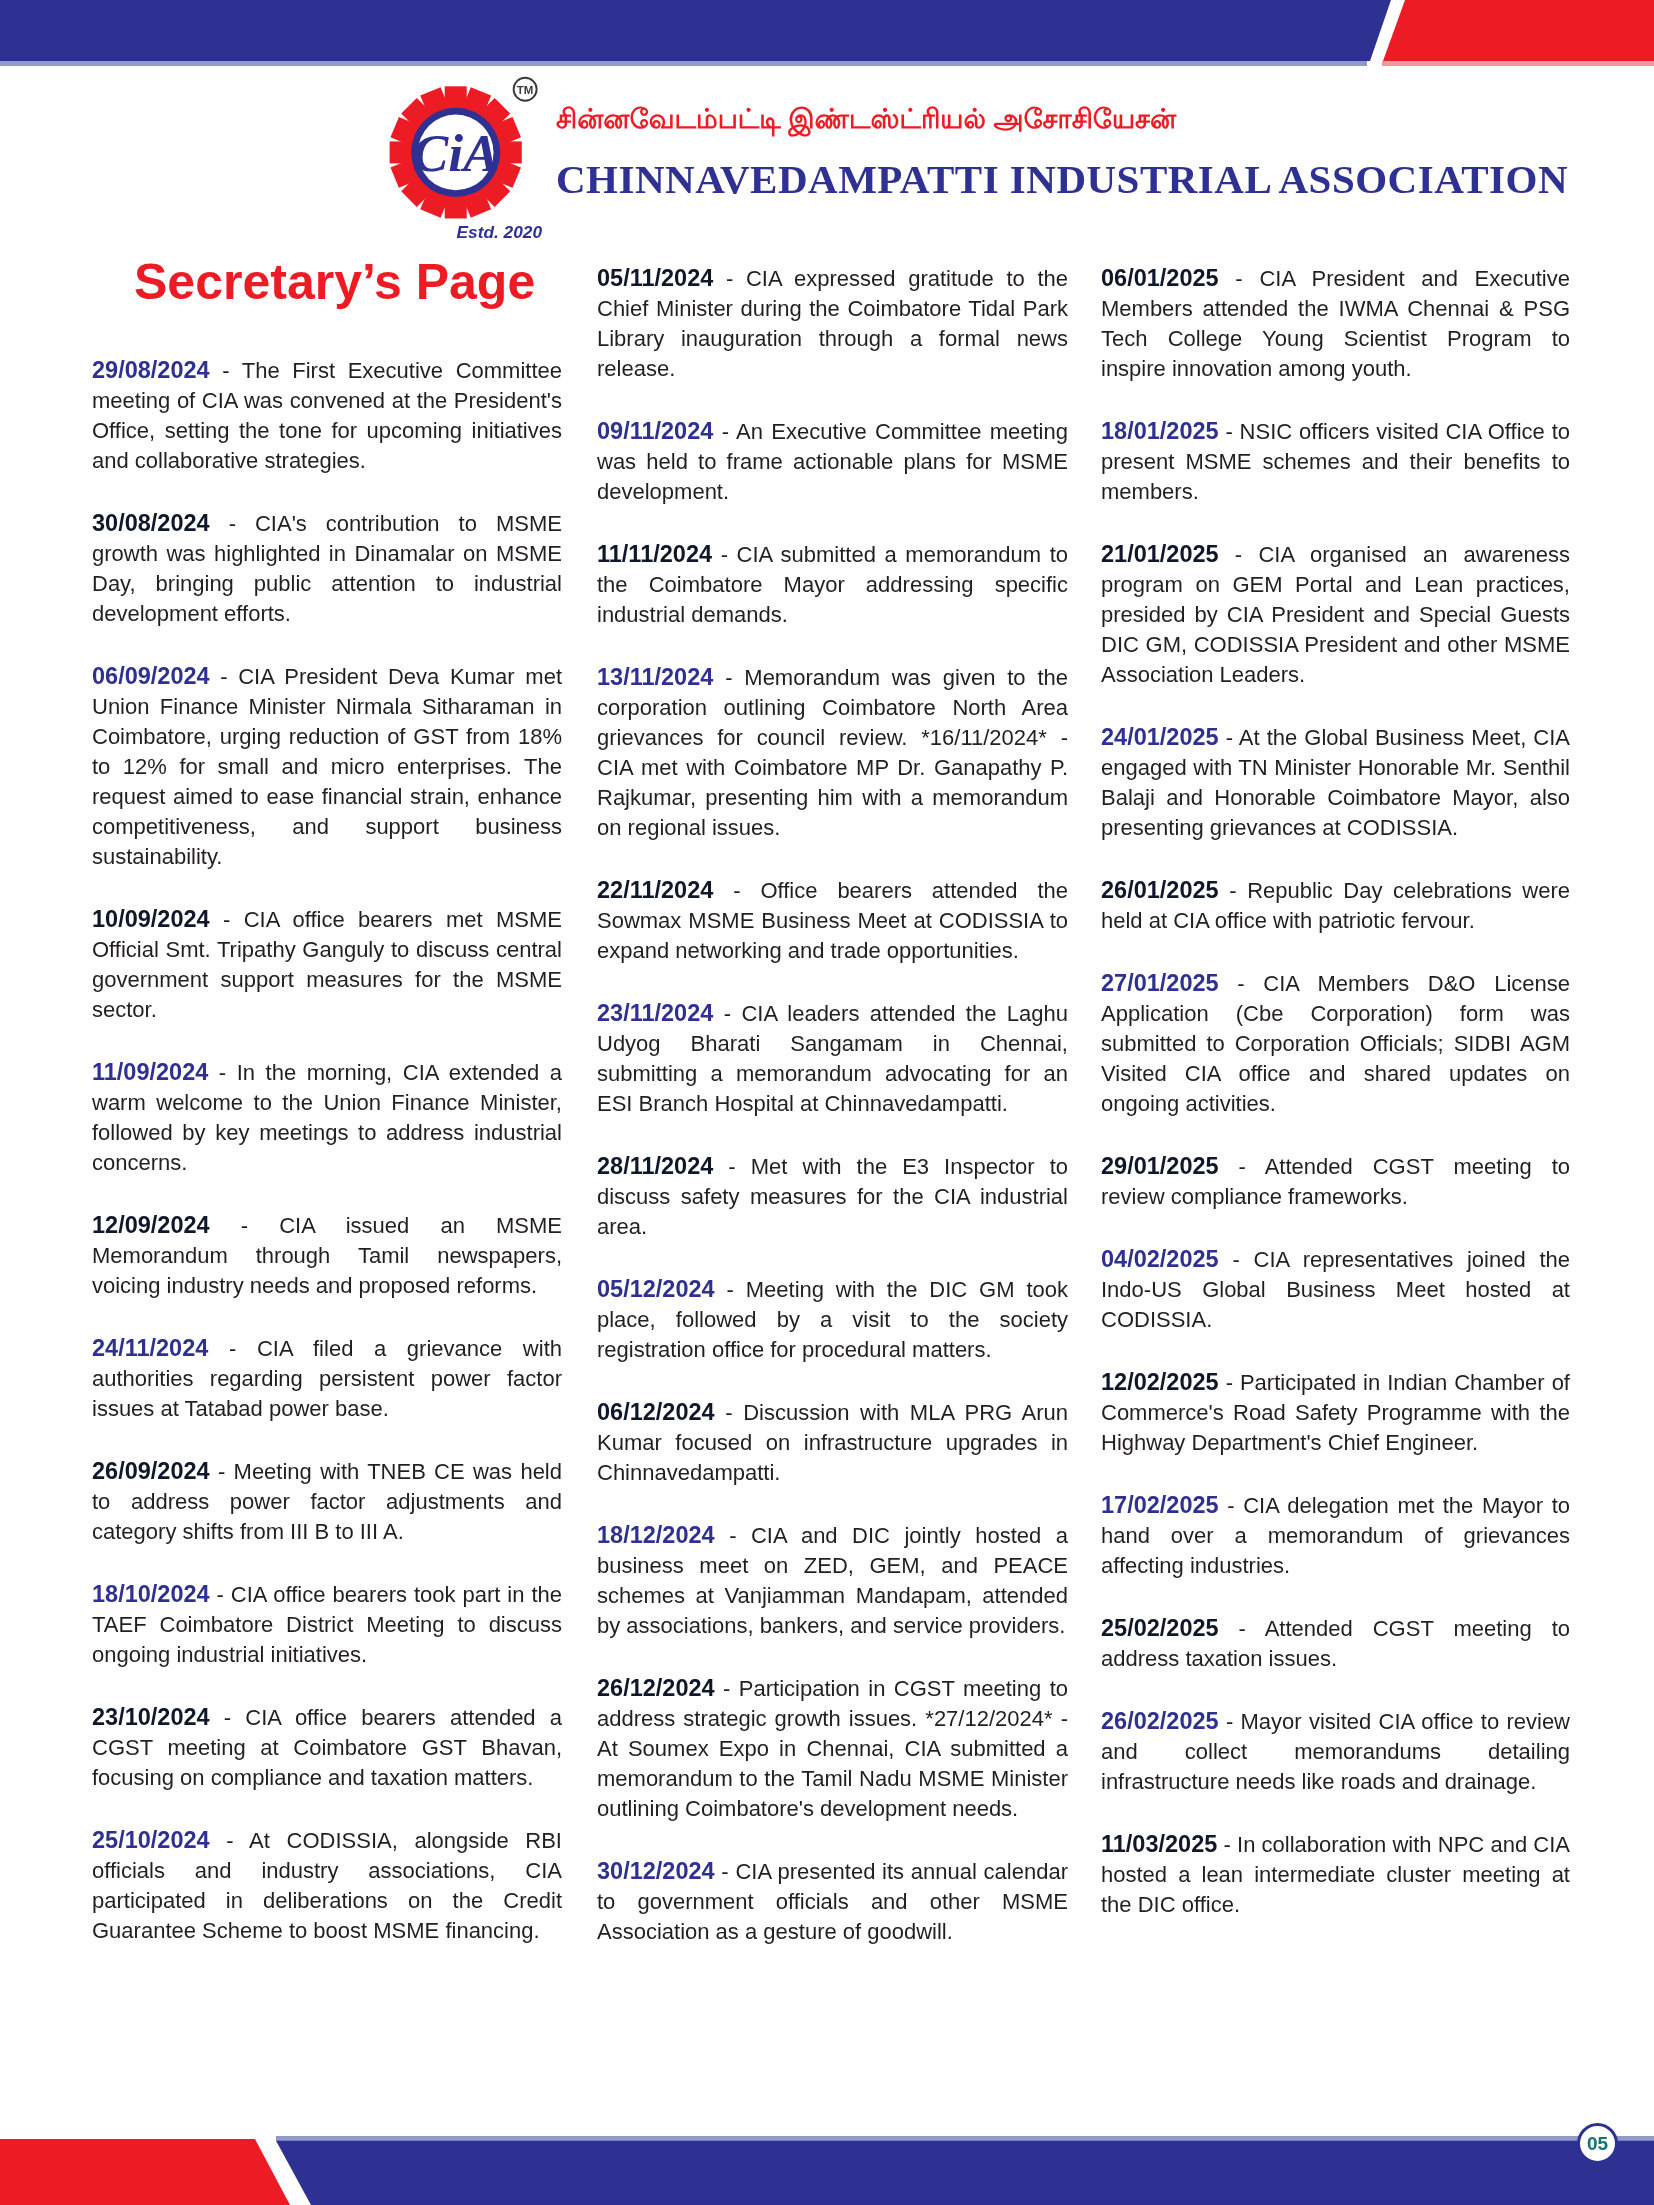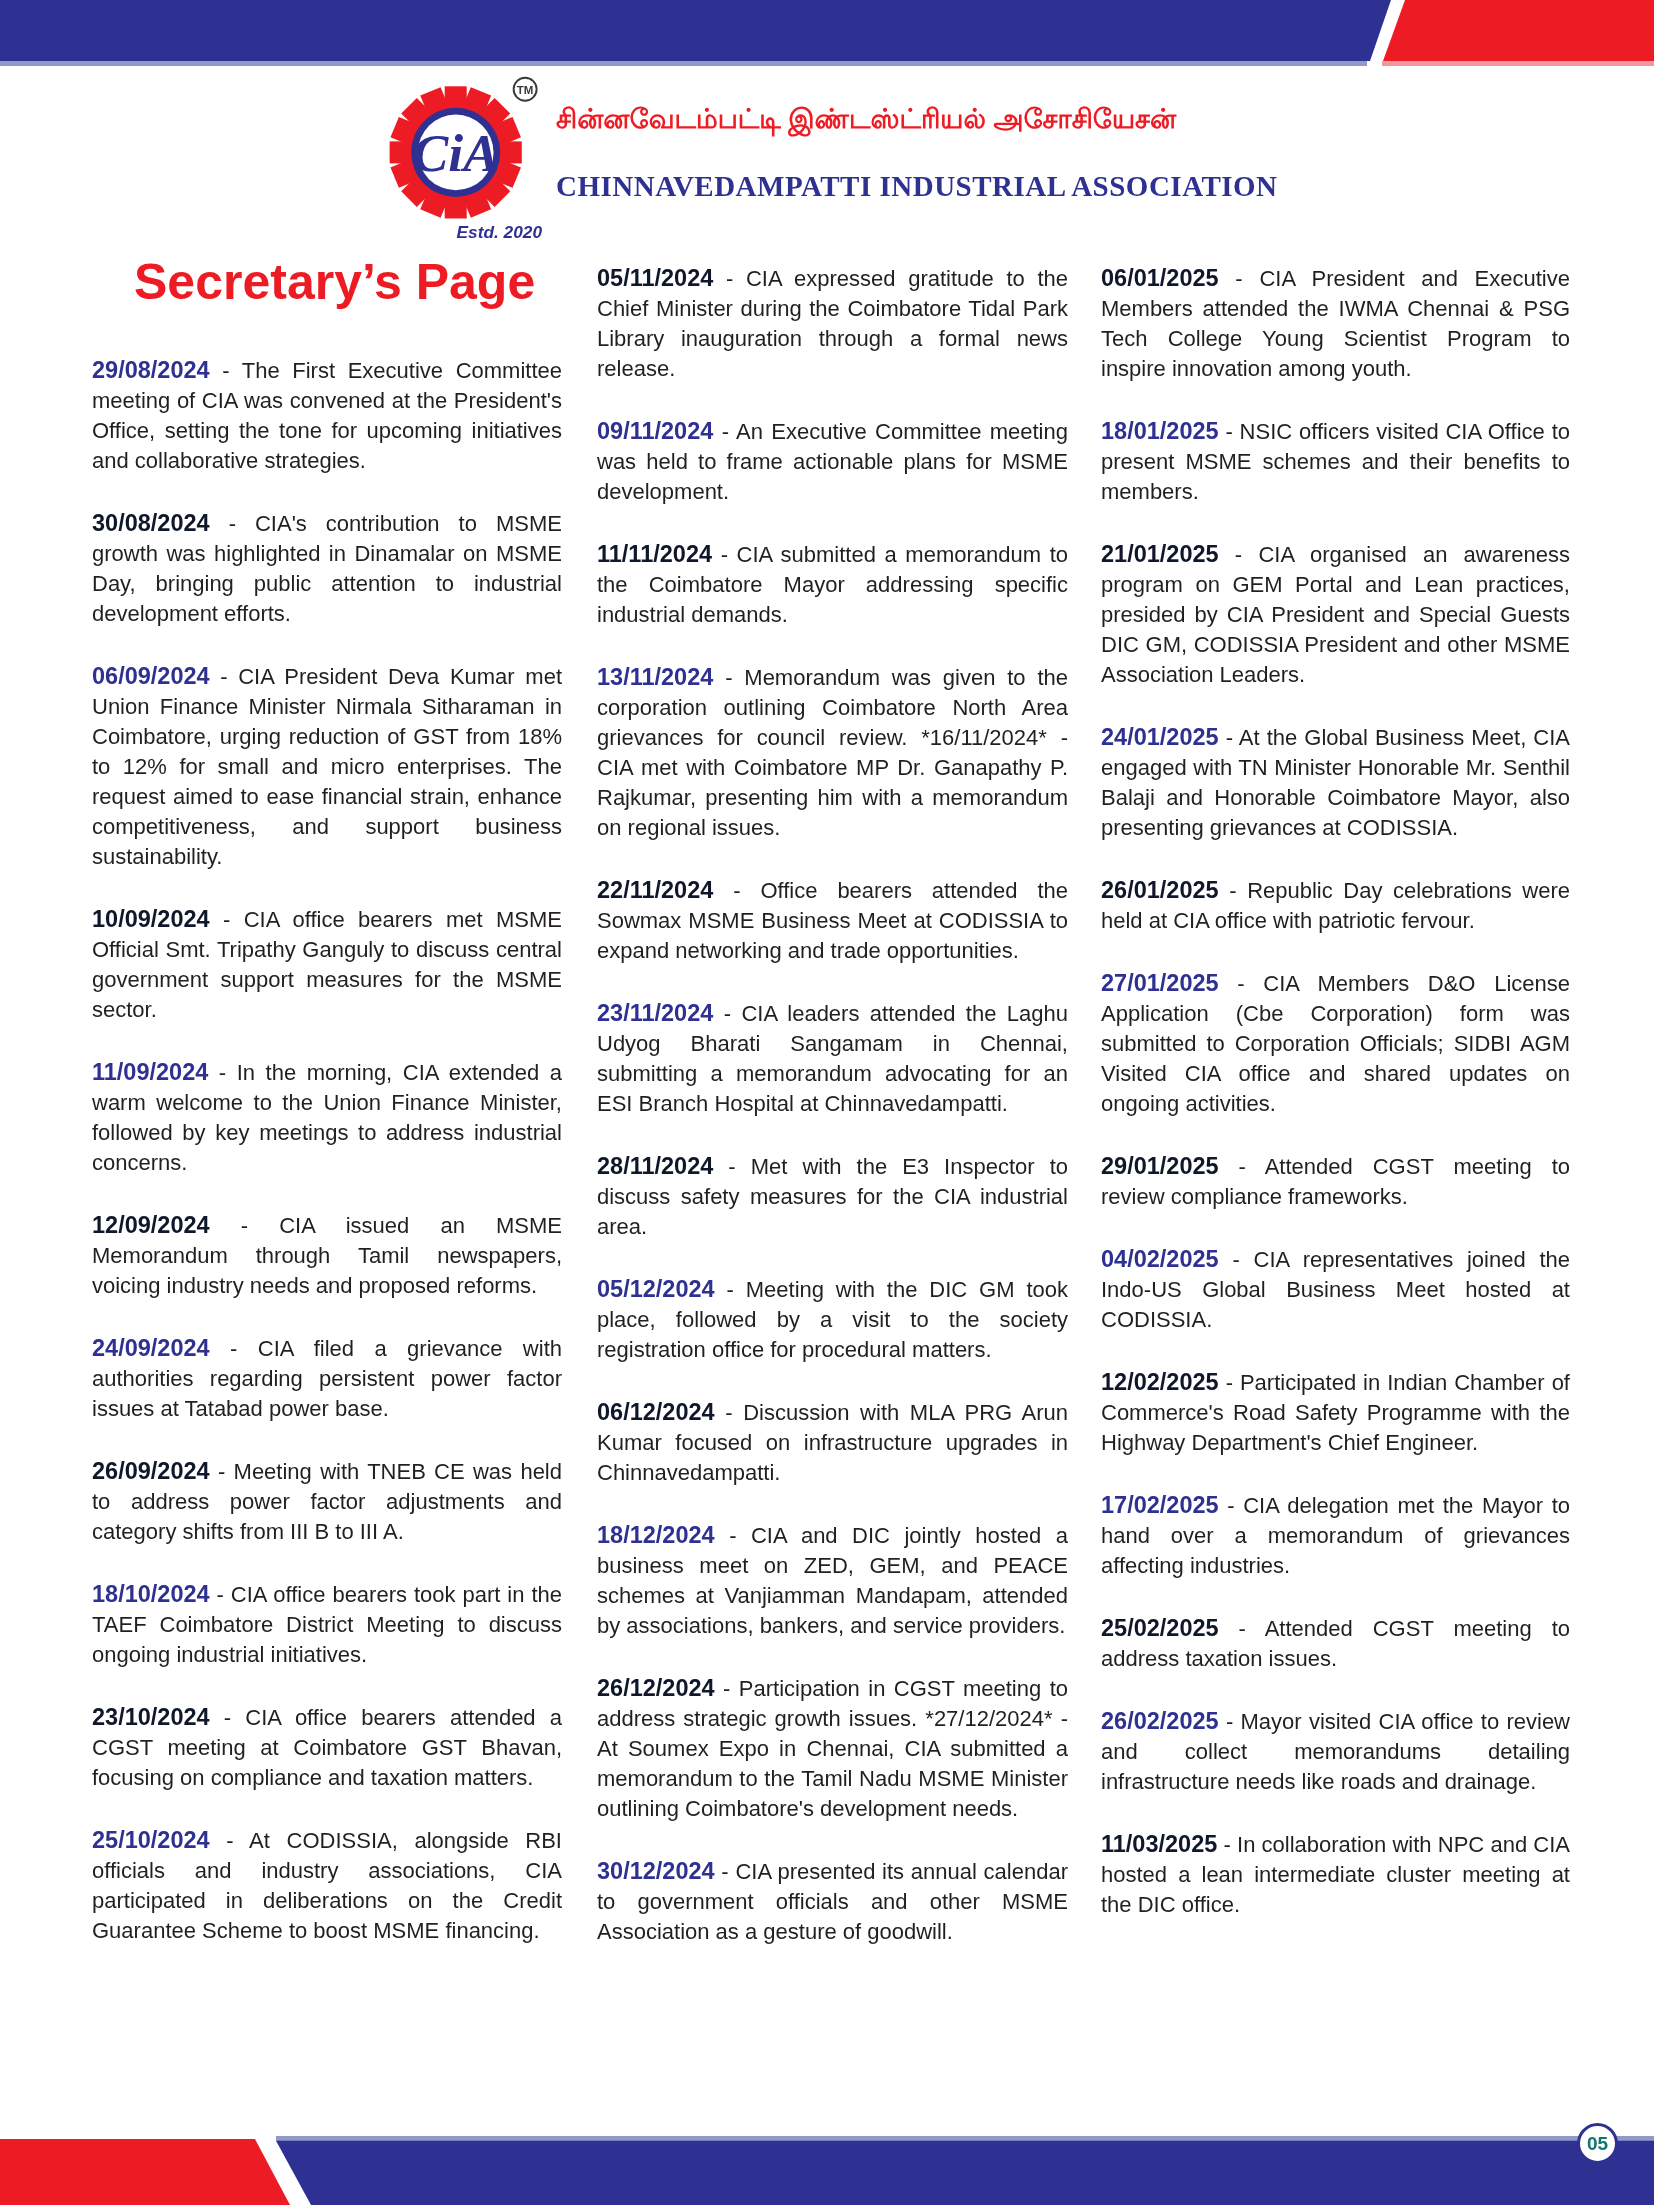--- a/index.html
+++ b/index.html
@@ -39,21 +39,21 @@
   }
 
   
   .logo-wrap{position:absolute;left:379px;top:71px;width:163px;height:158px;}
   .estd{position:absolute;left:379px;top:222px;width:163px;text-align:right;
     font-size:17.3px;font-weight:700;font-style:italic;color:#2e3192;}
   .org-tamil{position:absolute;left:556px;top:104px;width:816px;
     font-size:27px;font-weight:700;color:#ed1c24;white-space:nowrap;}
   .org-english{position:absolute;left:556px;top:155px;width:912px;
     font-family:"Liberation Serif", serif;
-    font-size:29px;font-weight:700;color:#2e3192;letter-spacing:0.5px;white-space:nowrap;margin-top:15px;}
+    font-size:41px;font-weight:700;color:#2e3192;letter-spacing:0.5px;white-space:nowrap;}
 
   
   .title{position:absolute;left:92px;top:255px;width:480px;
     font-size:50px;line-height:1.08;font-weight:700;color:#ed1c24;margin-left:42px;}
 
   
   .col{position:absolute;font-size:22px;line-height:30px;text-align:justify;}
   .col.c1{left:92px;top:355px;width:470px;}
   .col.c2{left:597px;top:263px;width:471px;}
   .col.c3{left:1101px;top:263px;width:469px;}
@@ -111,21 +111,21 @@
 
   <div class="title">Secretary’s Page</div>
 
   <div class="col c1" id="col-0">
       <p class="entry"><span class="d blue">29/08/2024</span> <span>- The First Executive Committee meeting of CIA was convened at the President's Office, setting the tone for upcoming initiatives and collaborative strategies.</span></p>
       <p class="entry"><span class="d red">30/08/2024</span> <span>- CIA's contribution to MSME growth was highlighted in Dinamalar on MSME Day, bringing public attention to industrial development efforts.</span></p>
       <p class="entry"><span class="d blue">06/09/2024</span> <span>- CIA President Deva Kumar met Union Finance Minister Nirmala Sitharaman in Coimbatore, urging reduction of GST from 18% to 12% for small and micro enterprises. The request aimed to ease financial strain, enhance competitiveness, and support business sustainability.</span></p>
       <p class="entry"><span class="d red">10/09/2024</span> <span>- CIA office bearers met MSME Official Smt. Tripathy Ganguly to discuss central government support measures for the MSME sector.</span></p>
       <p class="entry"><span class="d blue">11/09/2024</span> <span>- In the morning, CIA extended a warm welcome to the Union Finance Minister, followed by key meetings to address industrial concerns.</span></p>
       <p class="entry"><span class="d red">12/09/2024</span> <span>- CIA issued an MSME Memorandum through Tamil newspapers, voicing industry needs and proposed reforms.</span></p>
-      <p class="entry"><span class="d blue">24/09/2024</span> <span>- CIA filed a grievance with authorities regarding persistent power factor issues at Tatabad power base.</span></p>
+      <p class="entry"><span class="d blue">24/11/2024</span> <span>- CIA filed a grievance with authorities regarding persistent power factor issues at Tatabad power base.</span></p>
       <p class="entry"><span class="d red">26/09/2024</span> <span>- Meeting with TNEB CE was held to address power factor adjustments and category shifts from III B to III A.</span></p>
       <p class="entry"><span class="d blue">18/10/2024</span> <span>- CIA office bearers took part in the TAEF Coimbatore District Meeting to discuss ongoing industrial initiatives.</span></p>
       <p class="entry"><span class="d red">23/10/2024</span> <span>- CIA office bearers attended a CGST meeting at Coimbatore GST Bhavan, focusing on compliance and taxation matters.</span></p>
       <p class="entry"><span class="d blue">25/10/2024</span> <span>- At CODISSIA, alongside RBI officials and industry associations, CIA participated in deliberations on the Credit Guarantee Scheme to boost MSME financing.</span></p>
     </div>
   <div class="col c2" id="col-1">
       <p class="entry"><span class="d red">05/11/2024</span> <span>- CIA expressed gratitude to the Chief Minister during the Coimbatore Tidal Park Library inauguration through a formal news release.</span></p>
       <p class="entry"><span class="d blue">09/11/2024</span> <span>- An Executive Committee meeting was held to frame actionable plans for MSME development.</span></p>
       <p class="entry"><span class="d red">11/11/2024</span> <span>- CIA submitted a memorandum to the Coimbatore Mayor addressing specific industrial demands.</span></p>
       <p class="entry"><span class="d blue">13/11/2024</span> <span>- Memorandum was given to the corporation outlining Coimbatore North Area grievances for council review. *16/11/2024* - CIA met with Coimbatore MP Dr. Ganapathy P. Rajkumar, presenting him with a memorandum on regional issues.</span></p>

